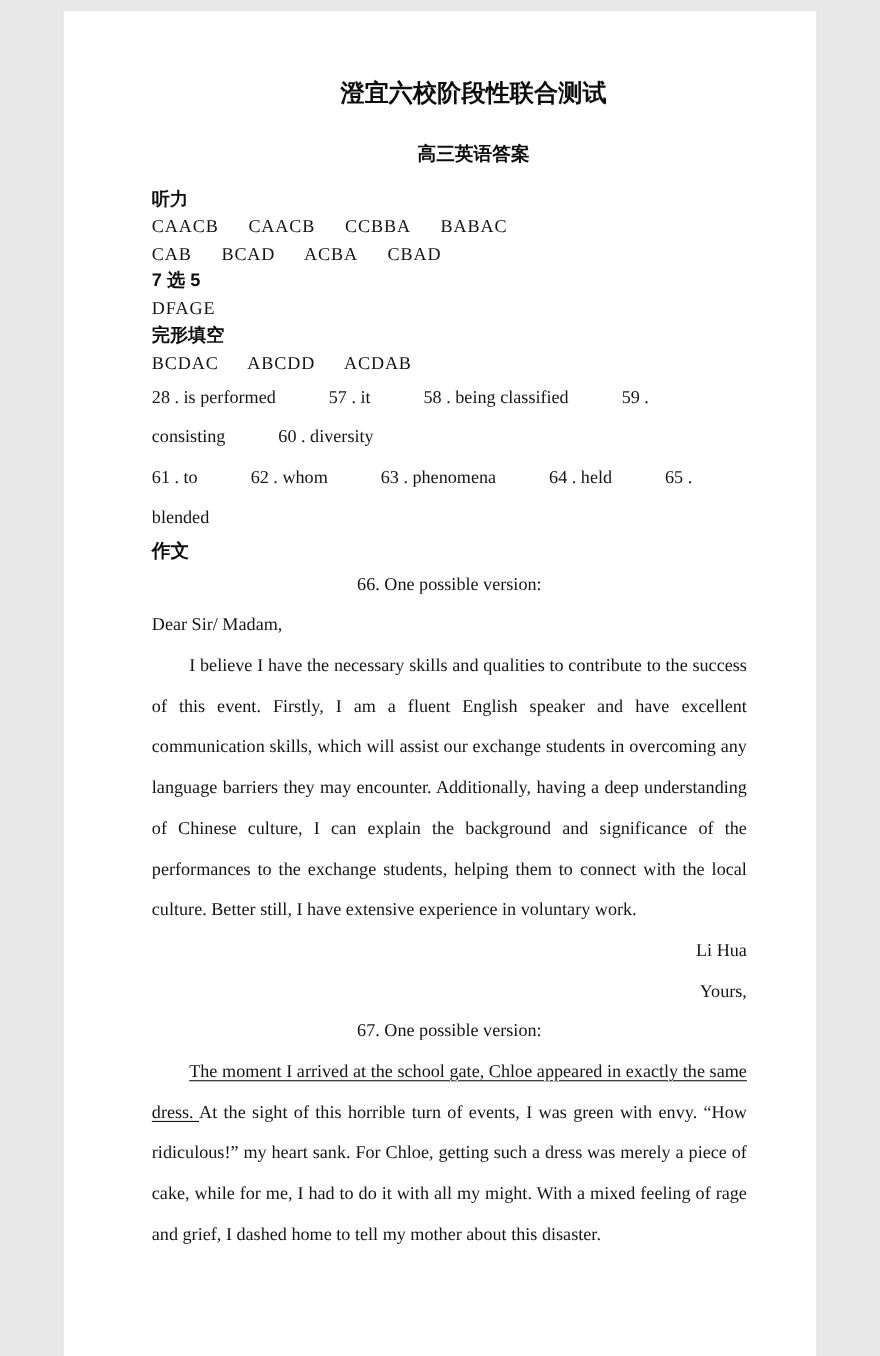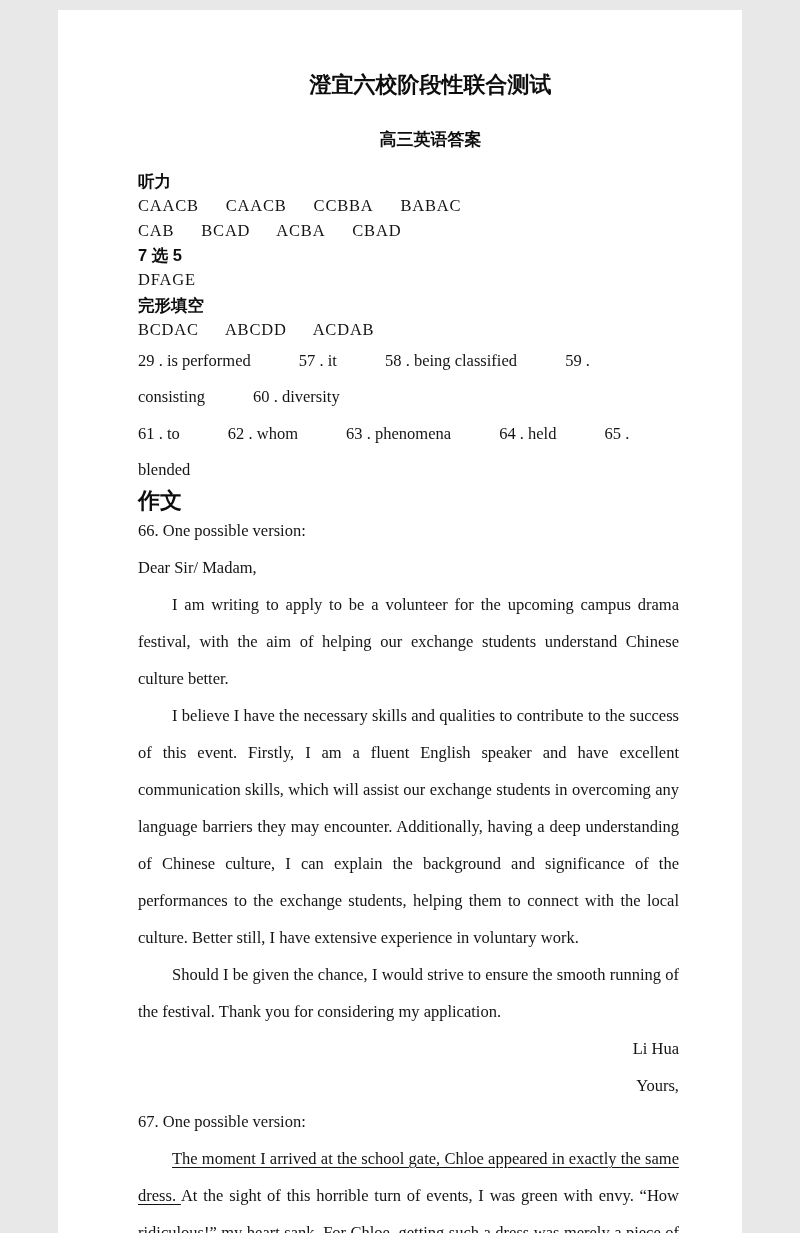--- a/index.html
+++ b/index.html
@@ -49,26 +49,26 @@
   .ans-line .grp { margin-right: 22px; }
   .ans-line .grp:last-child { margin-right: 0; }
   
   .gram-row { line-height: 36.5px; }
   .gram-row .blank { margin-right: 44px; }
   .gram-row .blank:last-child { margin-right: 0; }
   
   .writing-heading {
     font-family: "Liberation Sans", "DejaVu Sans", sans-serif;
     font-weight: bold;
-    font-size: 22px;
+    font-size: 17px;
     line-height: 24px;
     color: #0d0d0d;
   }
   .essay p { margin: 0; }
-  .essay .label { line-height: 36px; }
+  .essay .label { line-height: 36px; text-align: center; }
   .essay .salutation { line-height: 37px; }
   .essay .para {
     line-height: 37px;
     text-align: justify;
     text-indent: 34px;
   }
   .essay .right-line { line-height: 37px; text-align: right; }
   .ul-sentence {
     text-decoration: underline;
     text-decoration-thickness: 1px;
@@ -110,43 +110,41 @@
     <div class="sec-heading">完形填空</div>
     <div class="ans-line">
       <span class="grp">BCDAC</span>
       <span class="grp">ABCDD</span>
       <span class="grp">ACDAB</span>
     </div>
   </div>
 
   <div>
     <div class="gram-row">
-      <span class="blank">29 . is performed</span>
+      <span class="blank">28 . is performed</span>
       <span class="blank">57 . it</span>
       <span class="blank">58 . being classified</span>
       <span class="blank">59 . consisting</span>
       <span class="blank">60 . diversity</span>
     </div>
     <div class="gram-row">
       <span class="blank">61 . to</span>
       <span class="blank">62 . whom</span>
       <span class="blank">63 . phenomena</span>
       <span class="blank">64 . held</span>
       <span class="blank">65 . blended</span>
     </div>
   </div>
 
   <div class="writing-heading">作文</div>
 
   <div class="essay">
     <p class="label">66. One possible version:</p>
     <p class="salutation">Dear Sir/ Madam,</p>
-    <p class="para">I am writing to apply to be a volunteer for the upcoming campus drama festival, with the aim of helping our exchange students understand Chinese culture better.</p>
     <p class="para">I believe I have the necessary skills and qualities to contribute to the success of this event. Firstly, I am a fluent English speaker and have excellent communication skills, which will assist our exchange students in overcoming any language barriers they may encounter. Additionally, having a deep understanding of Chinese culture, I can explain the background and significance of the performances to the exchange students, helping them to connect with the local culture. Better still, I have extensive experience in voluntary work.</p>
-    <p class="para">Should I be given the chance, I would strive to ensure the smooth running of the festival. Thank you for considering my application.</p>
     <p class="right-line">Li Hua</p>
     <p class="right-line">Yours,</p>
   </div>
 
   <div class="essay">
     <p class="label">67. One possible version:</p>
     <p class="para"><span class="ul-sentence">The moment I arrived at the school gate, Chloe appeared in exactly the same dress. </span><span>At the sight of this horrible turn of events, I was green with envy. “How ridiculous!” my heart sank. For Chloe, getting such a dress was merely a piece of cake, while for me, I had to do it with all my might. With a mixed feeling of rage and grief, I dashed home to tell my mother about this disaster.</span></p>
   </div>
 
 </div>

